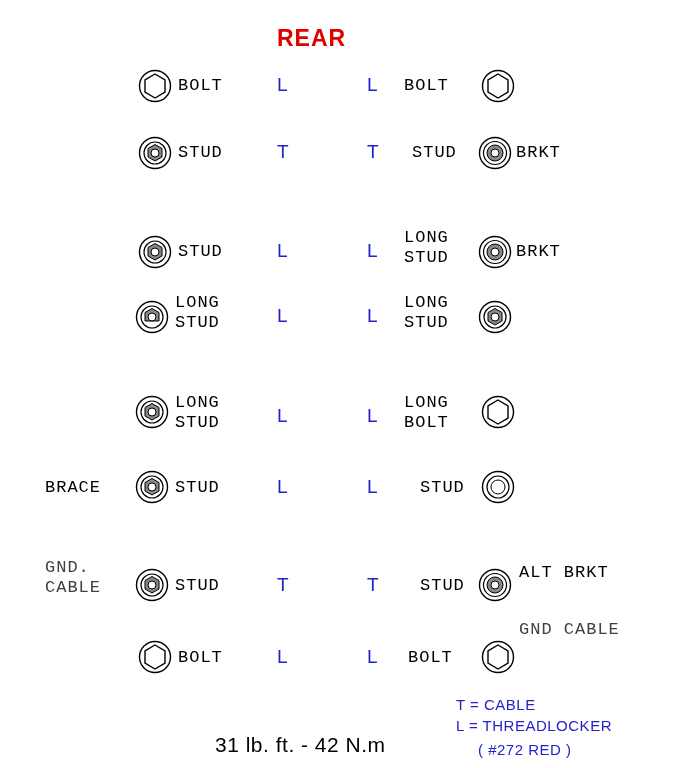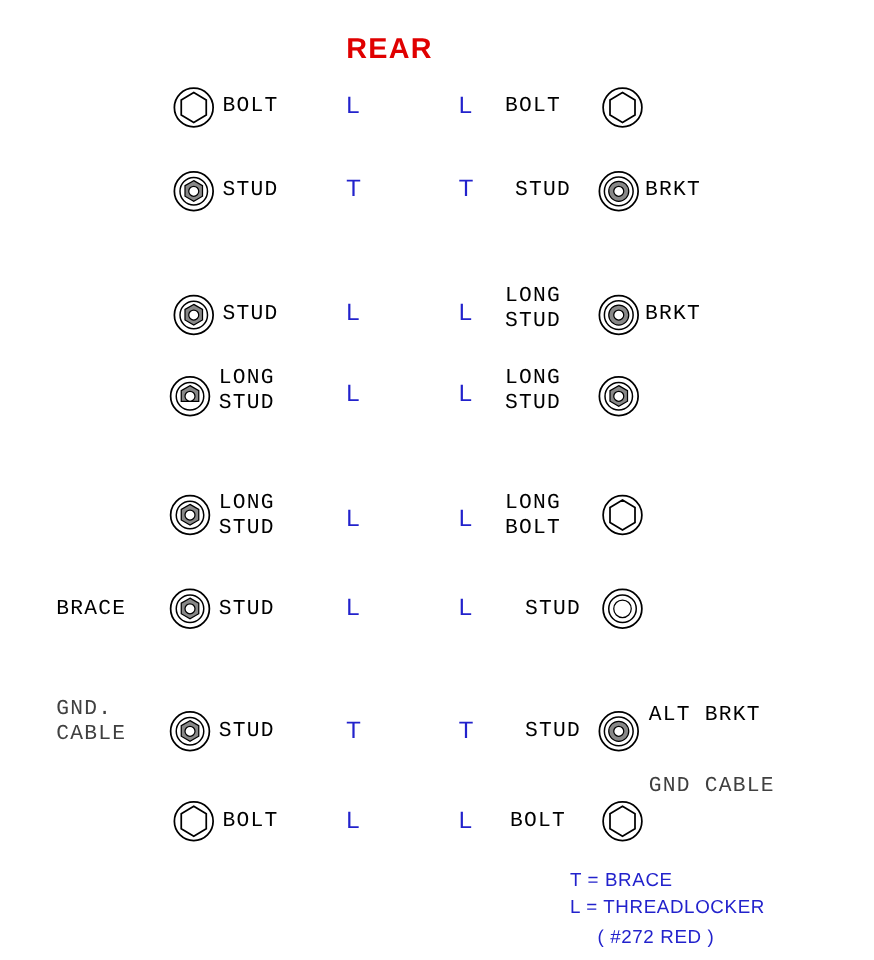--- a/index.html
+++ b/index.html
@@ -229,18 +229,19 @@
   <div class="abs code" style="left:277px; top:646px;">L</div>
   <div class="abs code" style="left:367px; top:646px;">L</div>
   <div class="abs lbl" style="left:408px; top:648px;">BOLT</div>
   <div class="abs fast" style="left:481px; top:640px;">
     <svg width="34" height="34" viewBox="0 0 34 34">
       <circle cx="17" cy="17" r="15.5" fill="#fff" stroke="#000" stroke-width="1.4"></circle>
       <polygon points="17,5 27,11 27,23 17,29 7,23 7,11" fill="#fff" stroke="#000" stroke-width="1.4"></polygon>
     </svg>
   </div>
 
-  <div class="abs legend" style="left:456px; top:695px;">T = BRACE</div>
+  <div class="abs legend" style="left:456px; top:695px;">T = CABLE</div>
   <div class="abs legend" style="left:456px; top:716px;">L = THREADLOCKER</div>
   <div class="abs legend" style="left:478px; top:740px;">( #272 RED )</div>
 
+  <div class="abs torque" style="left:215px; top:733px;">31 lb. ft. - 42 N.m</div>
 
 </div>
 
 </body></html>

